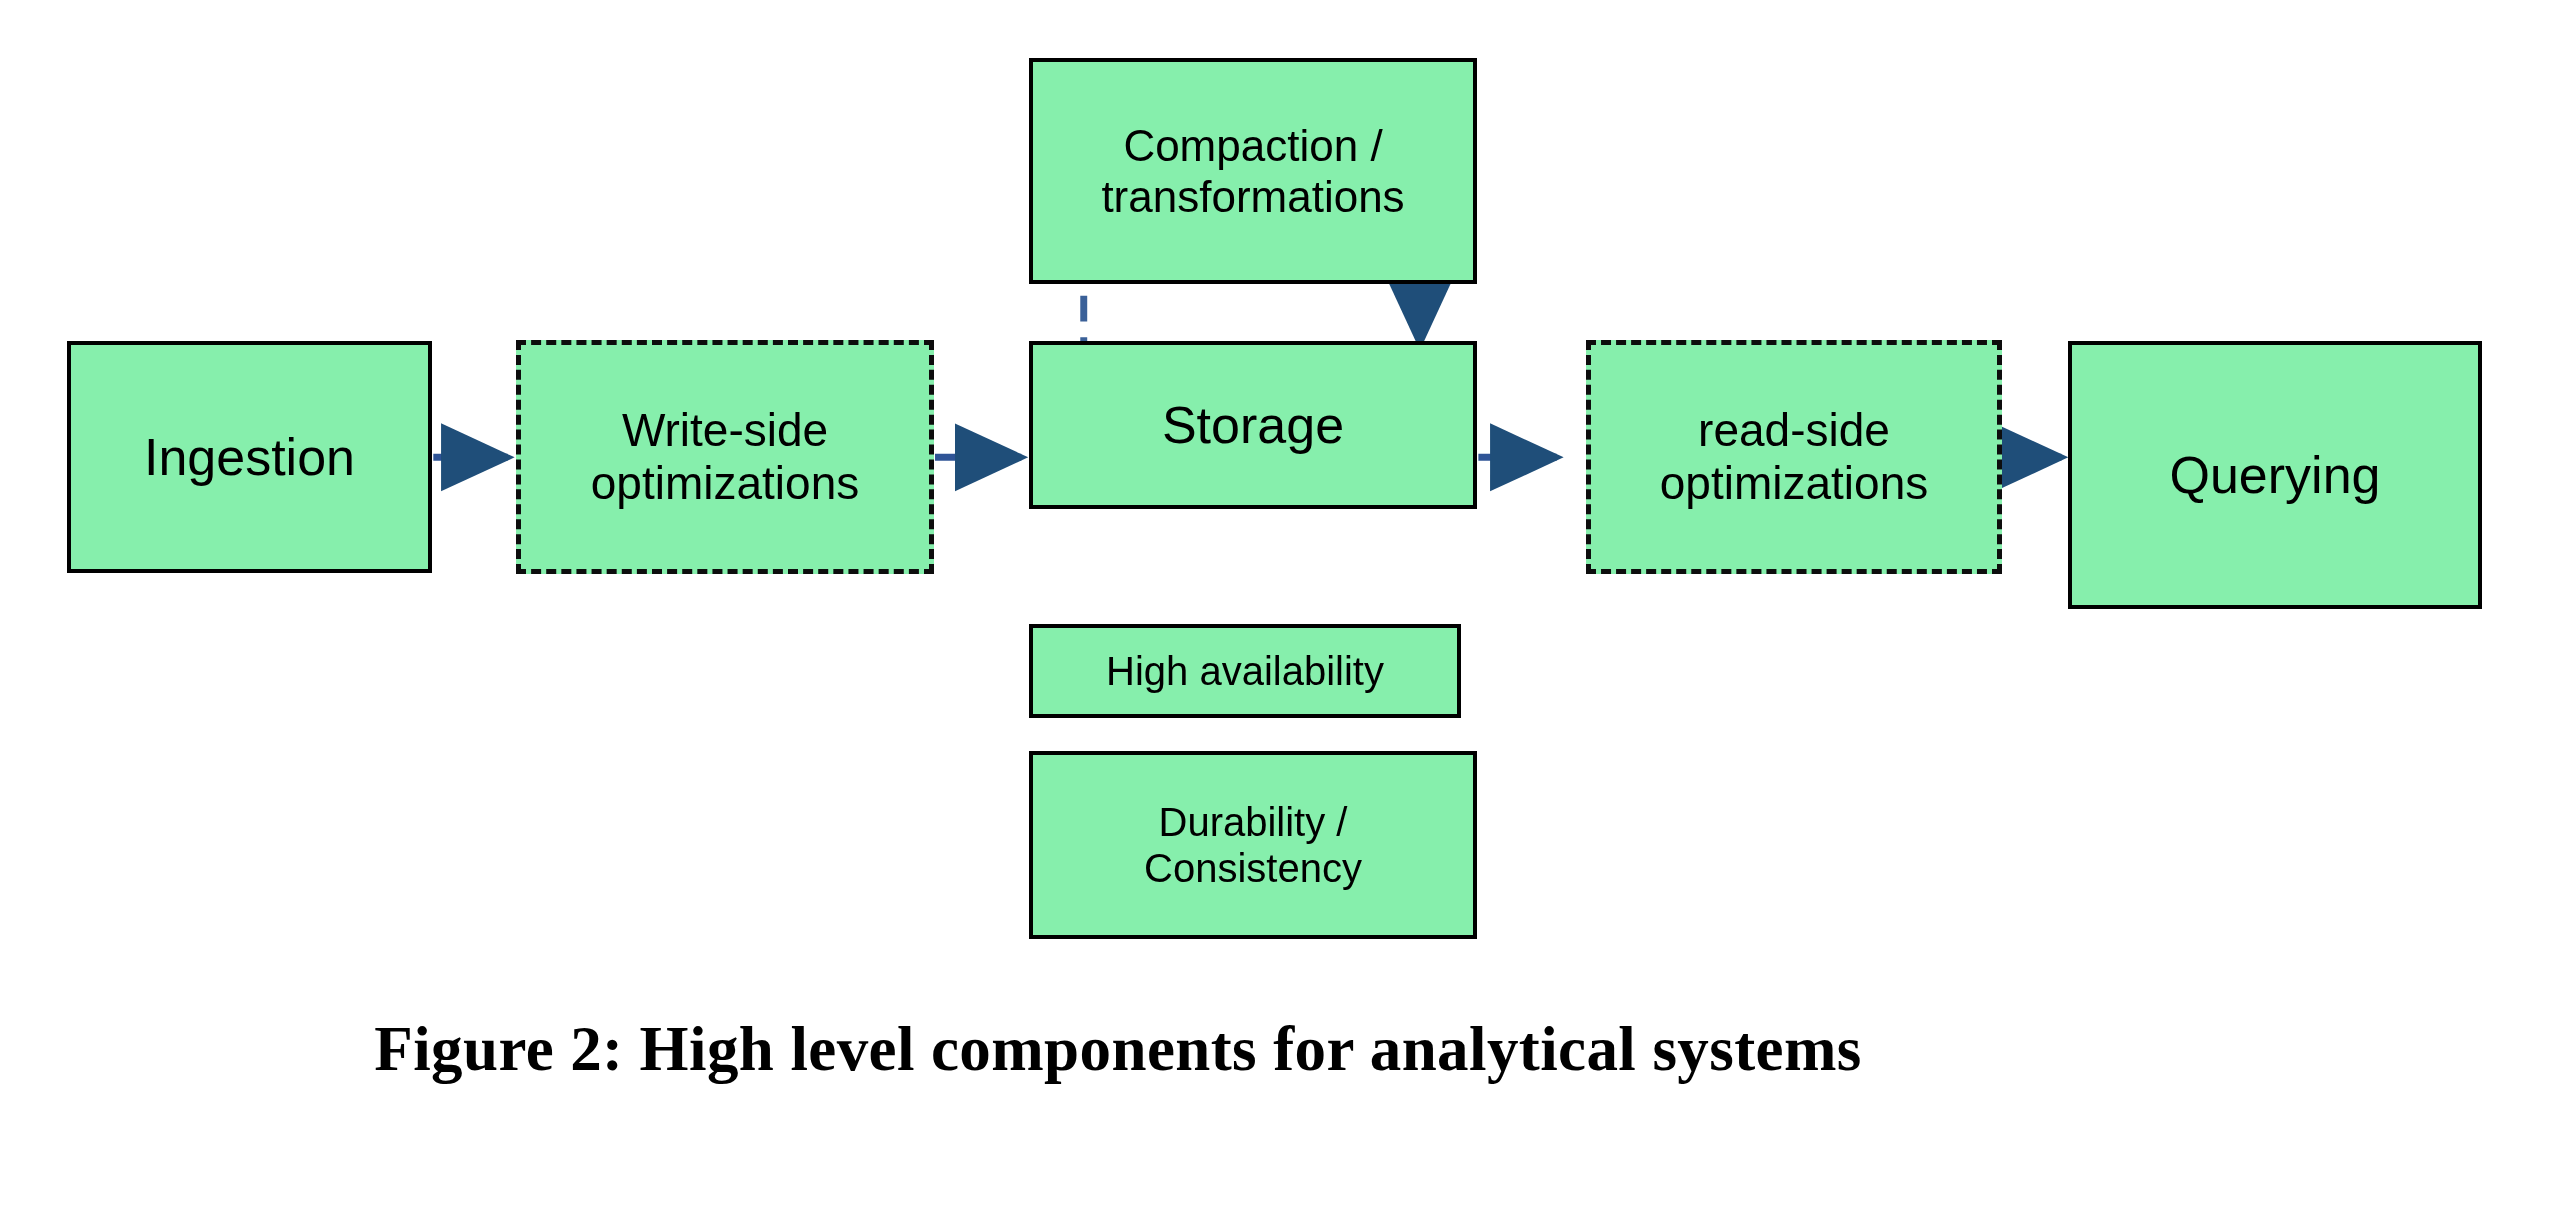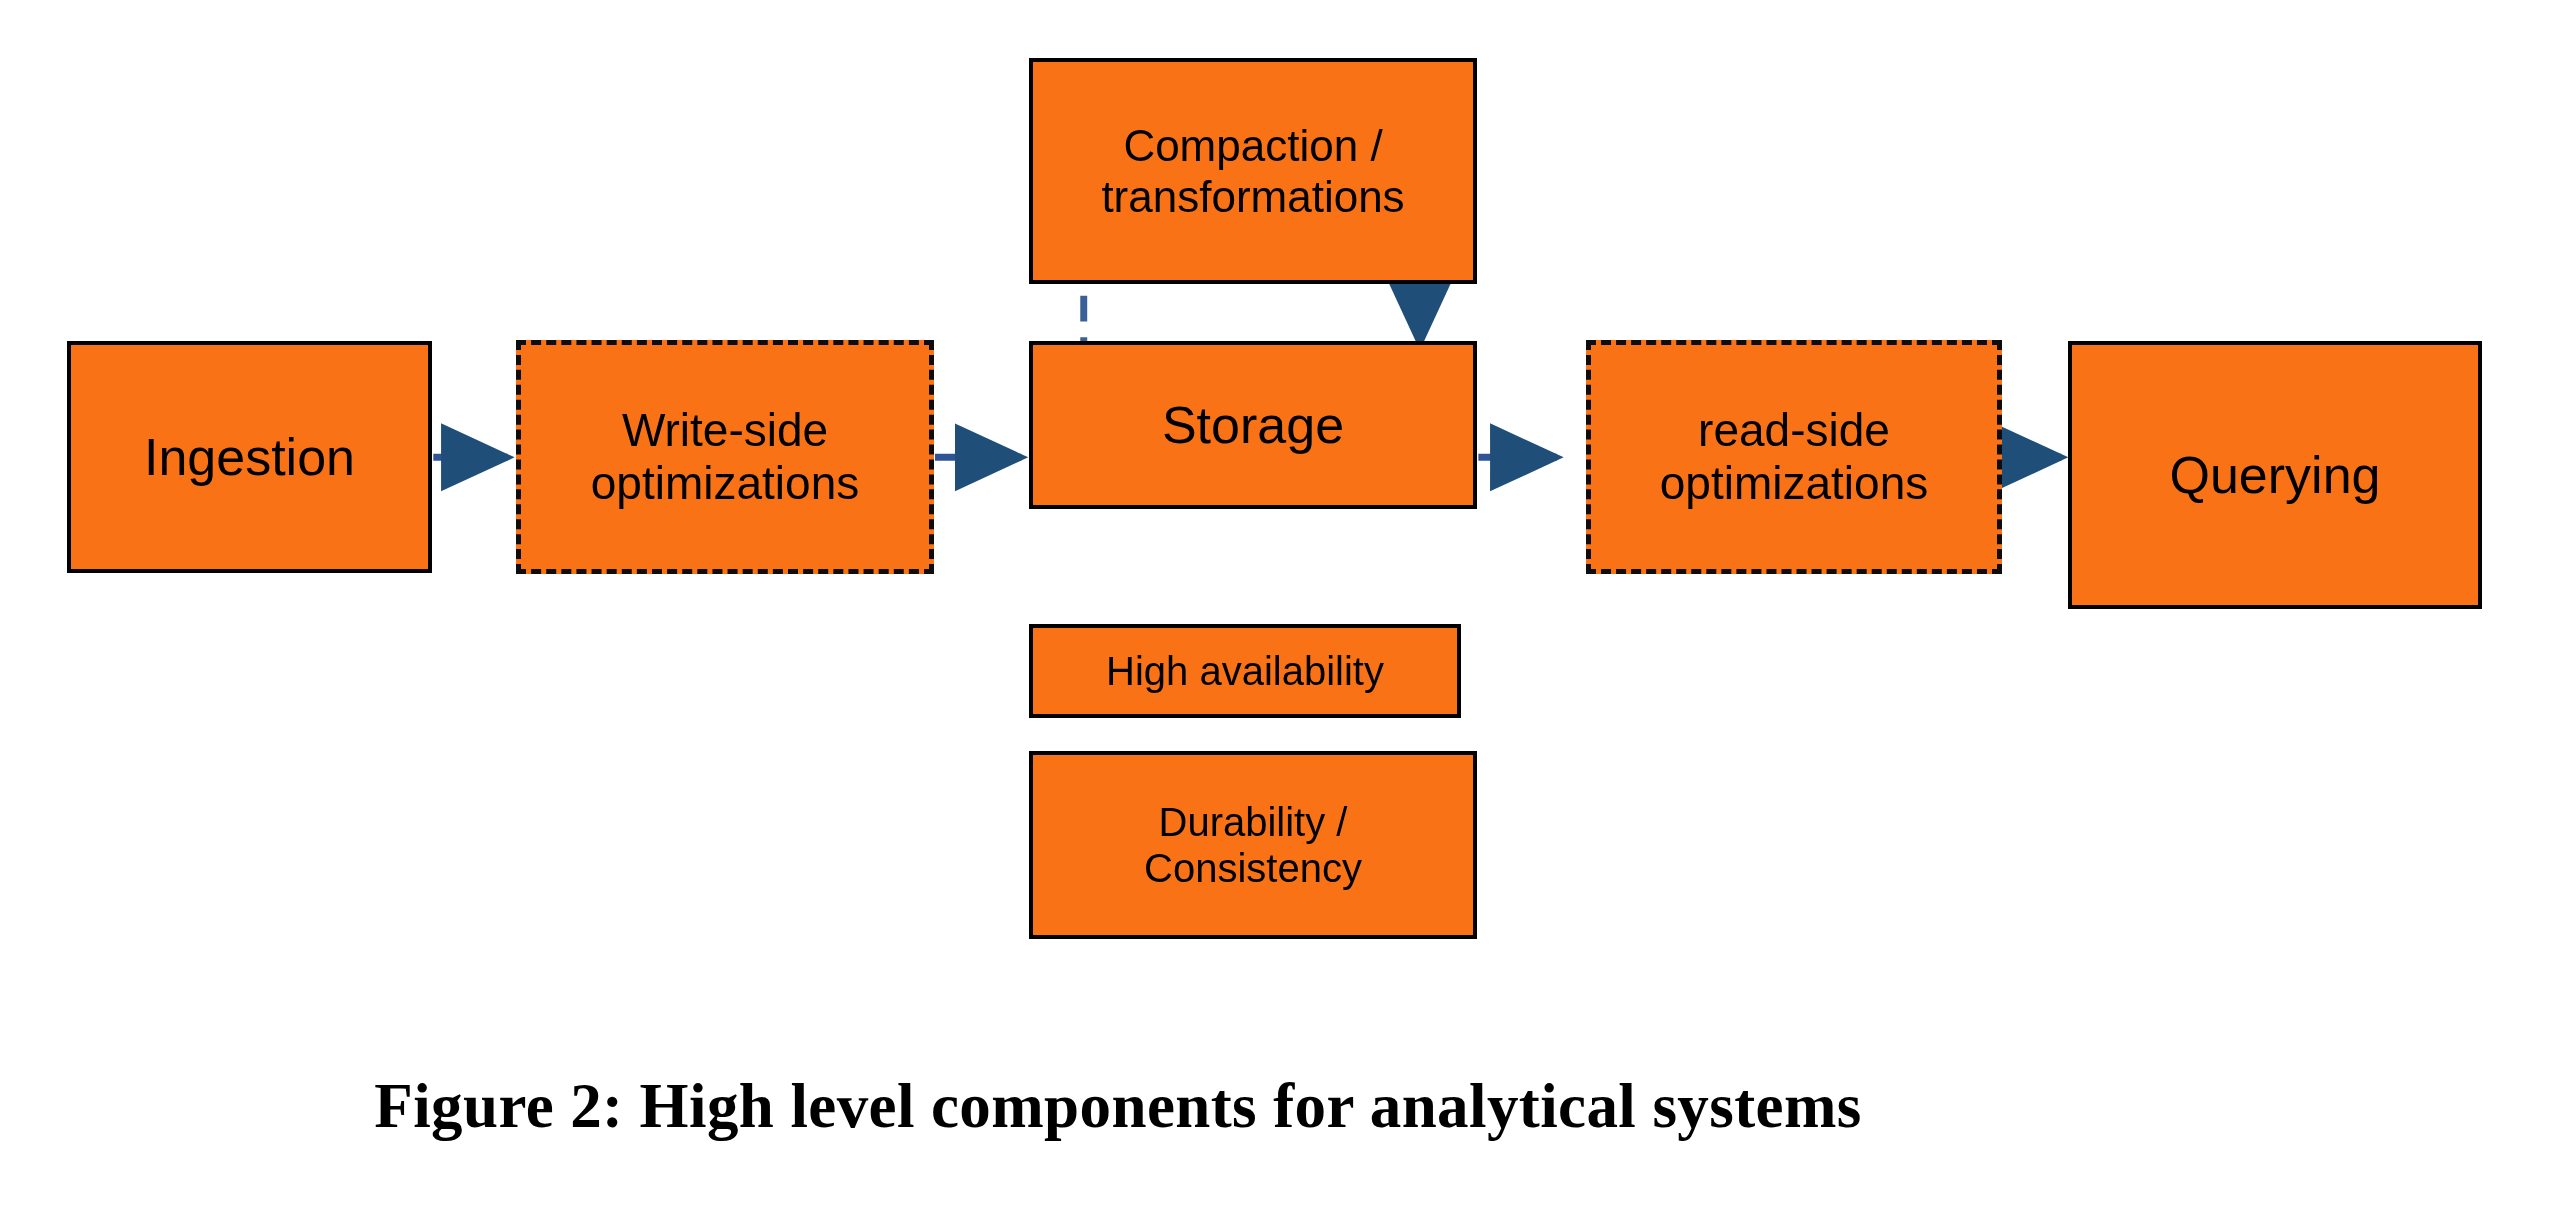--- a/index.html
+++ b/index.html
@@ -25,21 +25,21 @@
     position: absolute;
     left: 0;
     top: 0;
     width: 2576px;
     height: 992px;
     display: block;
   }
   .node-box {
     position: absolute;
     box-sizing: border-box;
-    background: #f97316;
+    background: #86efac;
     display: flex;
     align-items: center;
     justify-content: center;
     text-align: center;
     line-height: 1.16;
     color: #000000;
   }
   .solid-box {
     border: 4px solid #000000;
   }
@@ -57,21 +57,21 @@
   #node-write-side   { left: 516px;  top: 340px; width: 418px; height: 234px; font-size: 46px; }
   #node-storage      { left: 1029px; top: 341px; width: 448px; height: 168px; font-size: 52px; }
   #node-read-side    { left: 1586px; top: 340px; width: 416px; height: 234px; font-size: 46px; }
   #node-querying     { left: 2068px; top: 341px; width: 414px; height: 268px; font-size: 52px; }
   #node-high-avail   { left: 1029px; top: 624px; width: 432px; height: 94px;  font-size: 40px; }
   #node-durability   { left: 1029px; top: 751px; width: 448px; height: 188px; font-size: 40px; }
 
   #figure-caption {
     position: absolute;
     left: 0;
-    top: 1070px;
+    top: 1013px;
     width: 2236px;
     text-align: center;
     font-family: "Liberation Serif", serif;
     font-weight: bold;
     font-size: 63px;
     letter-spacing: 0.4px;
     color: #000000;
   }
 </style>
 </head>

